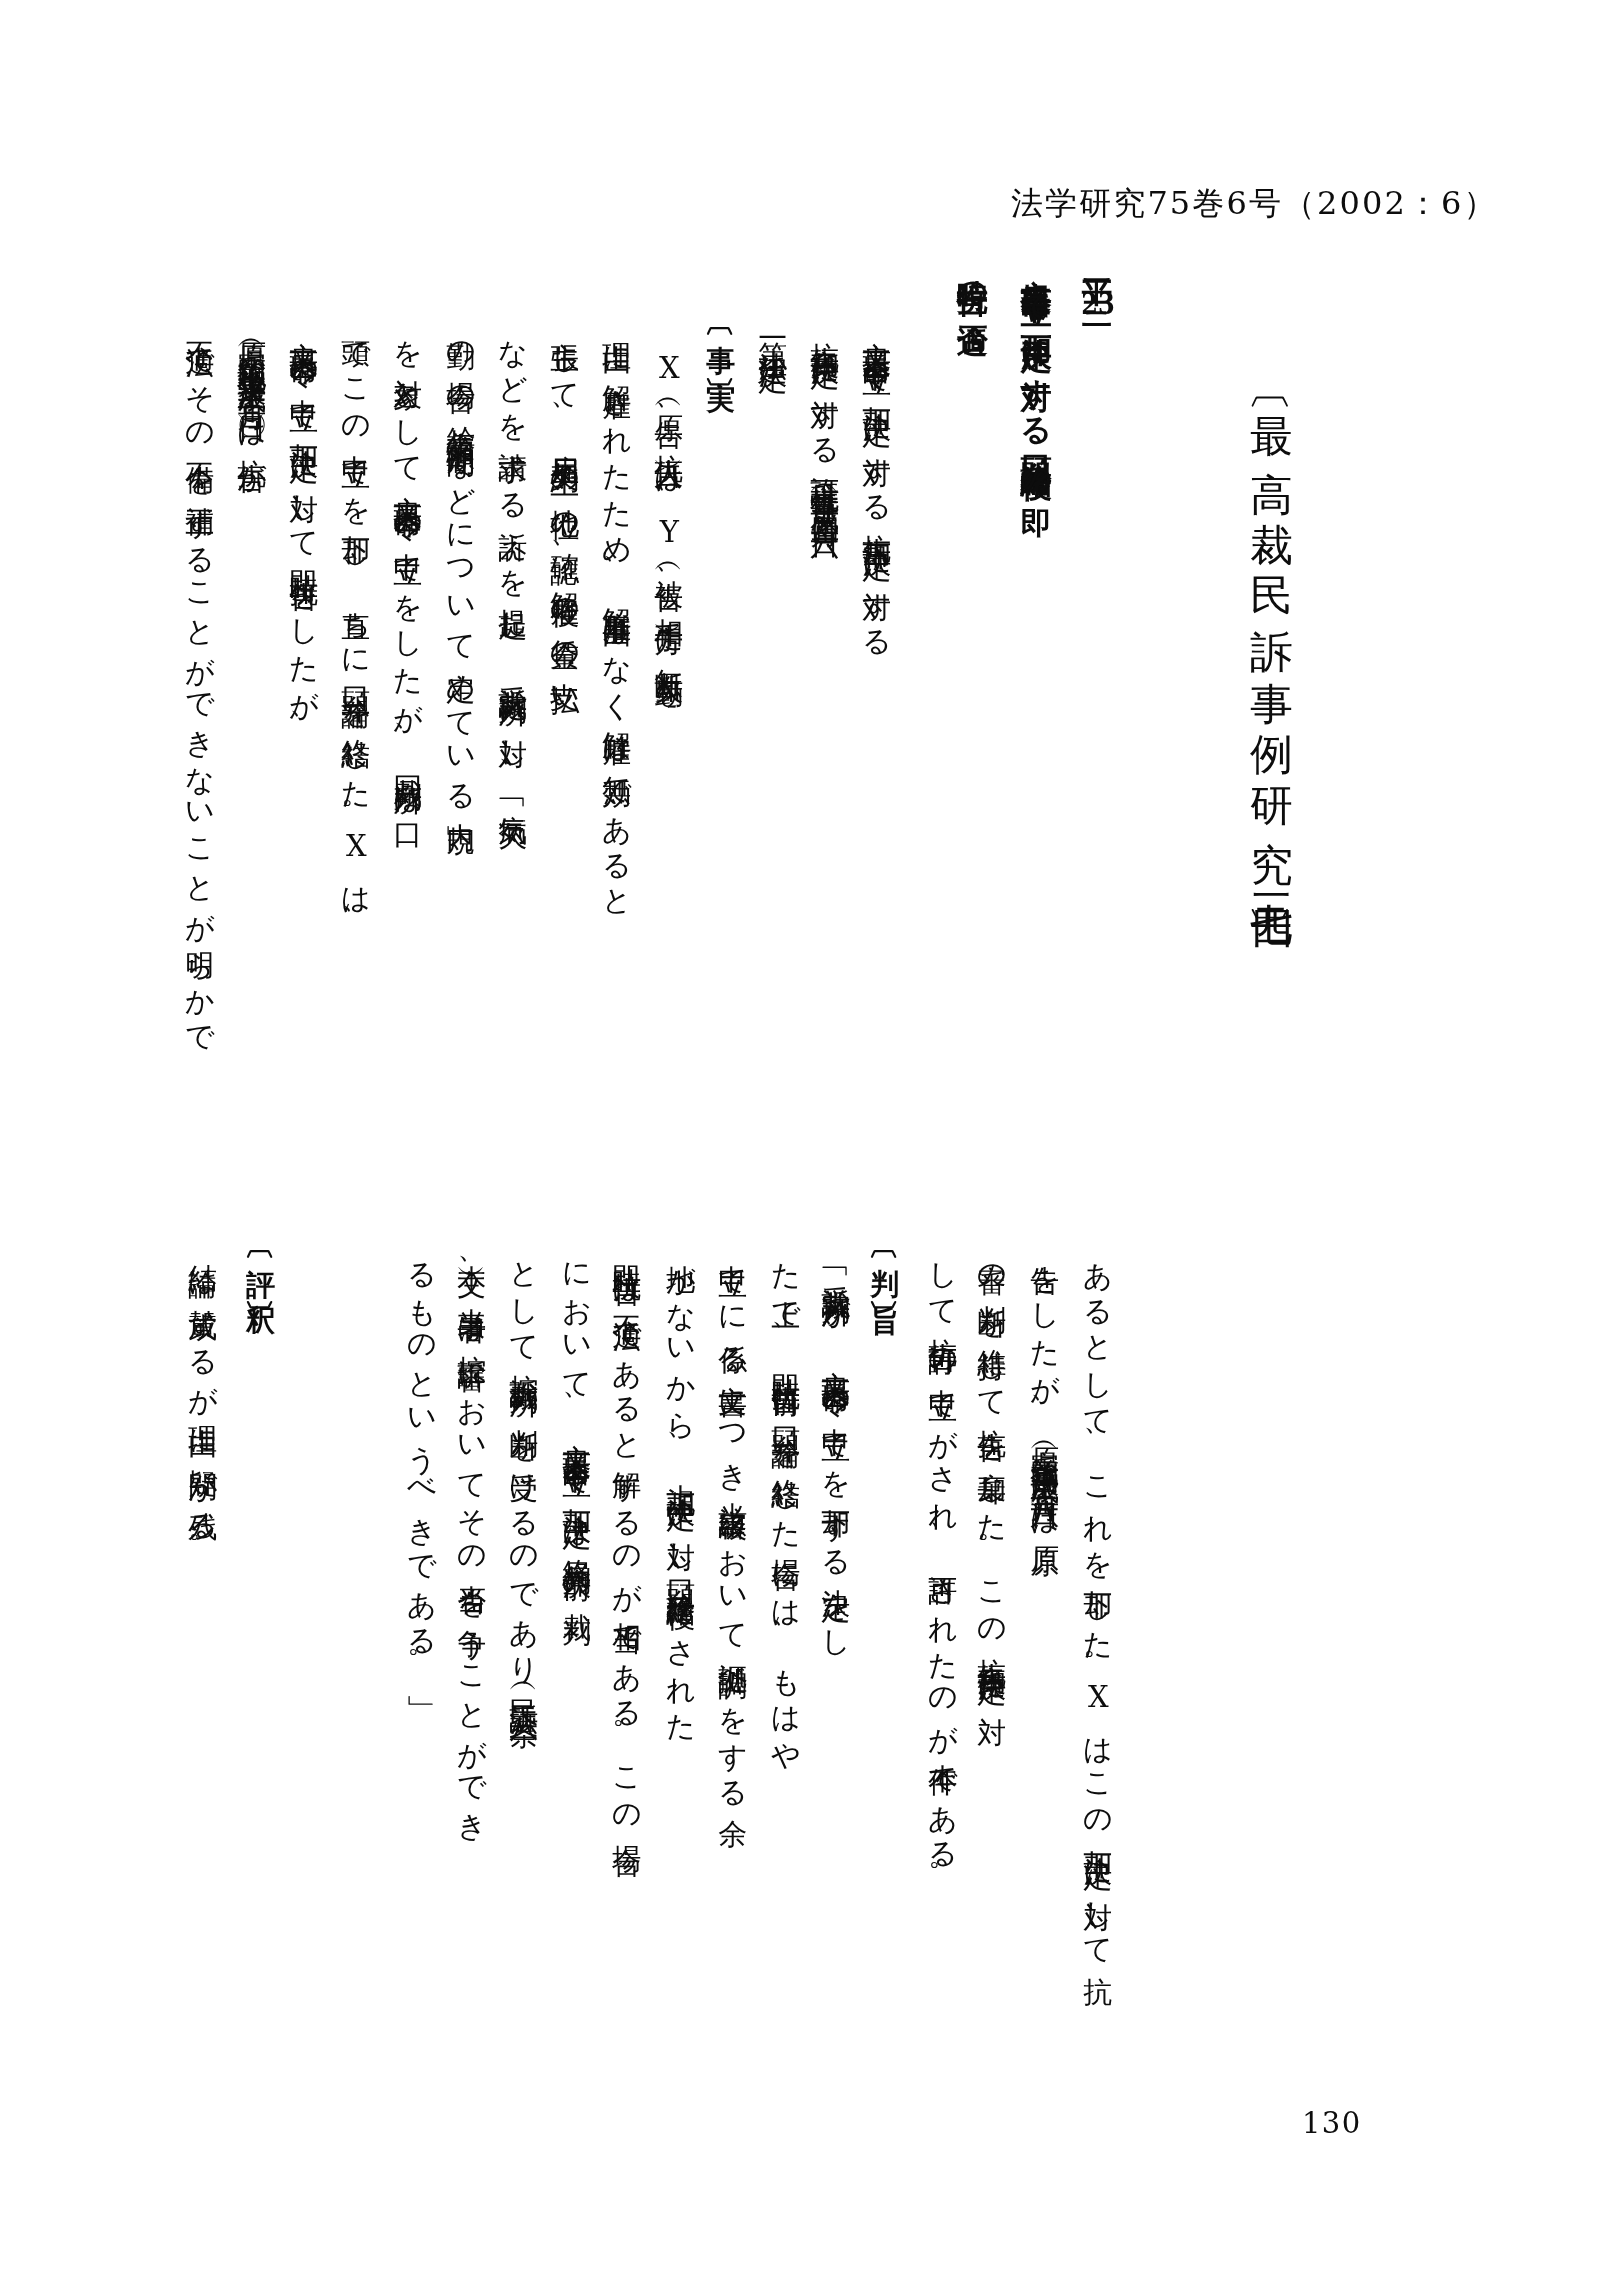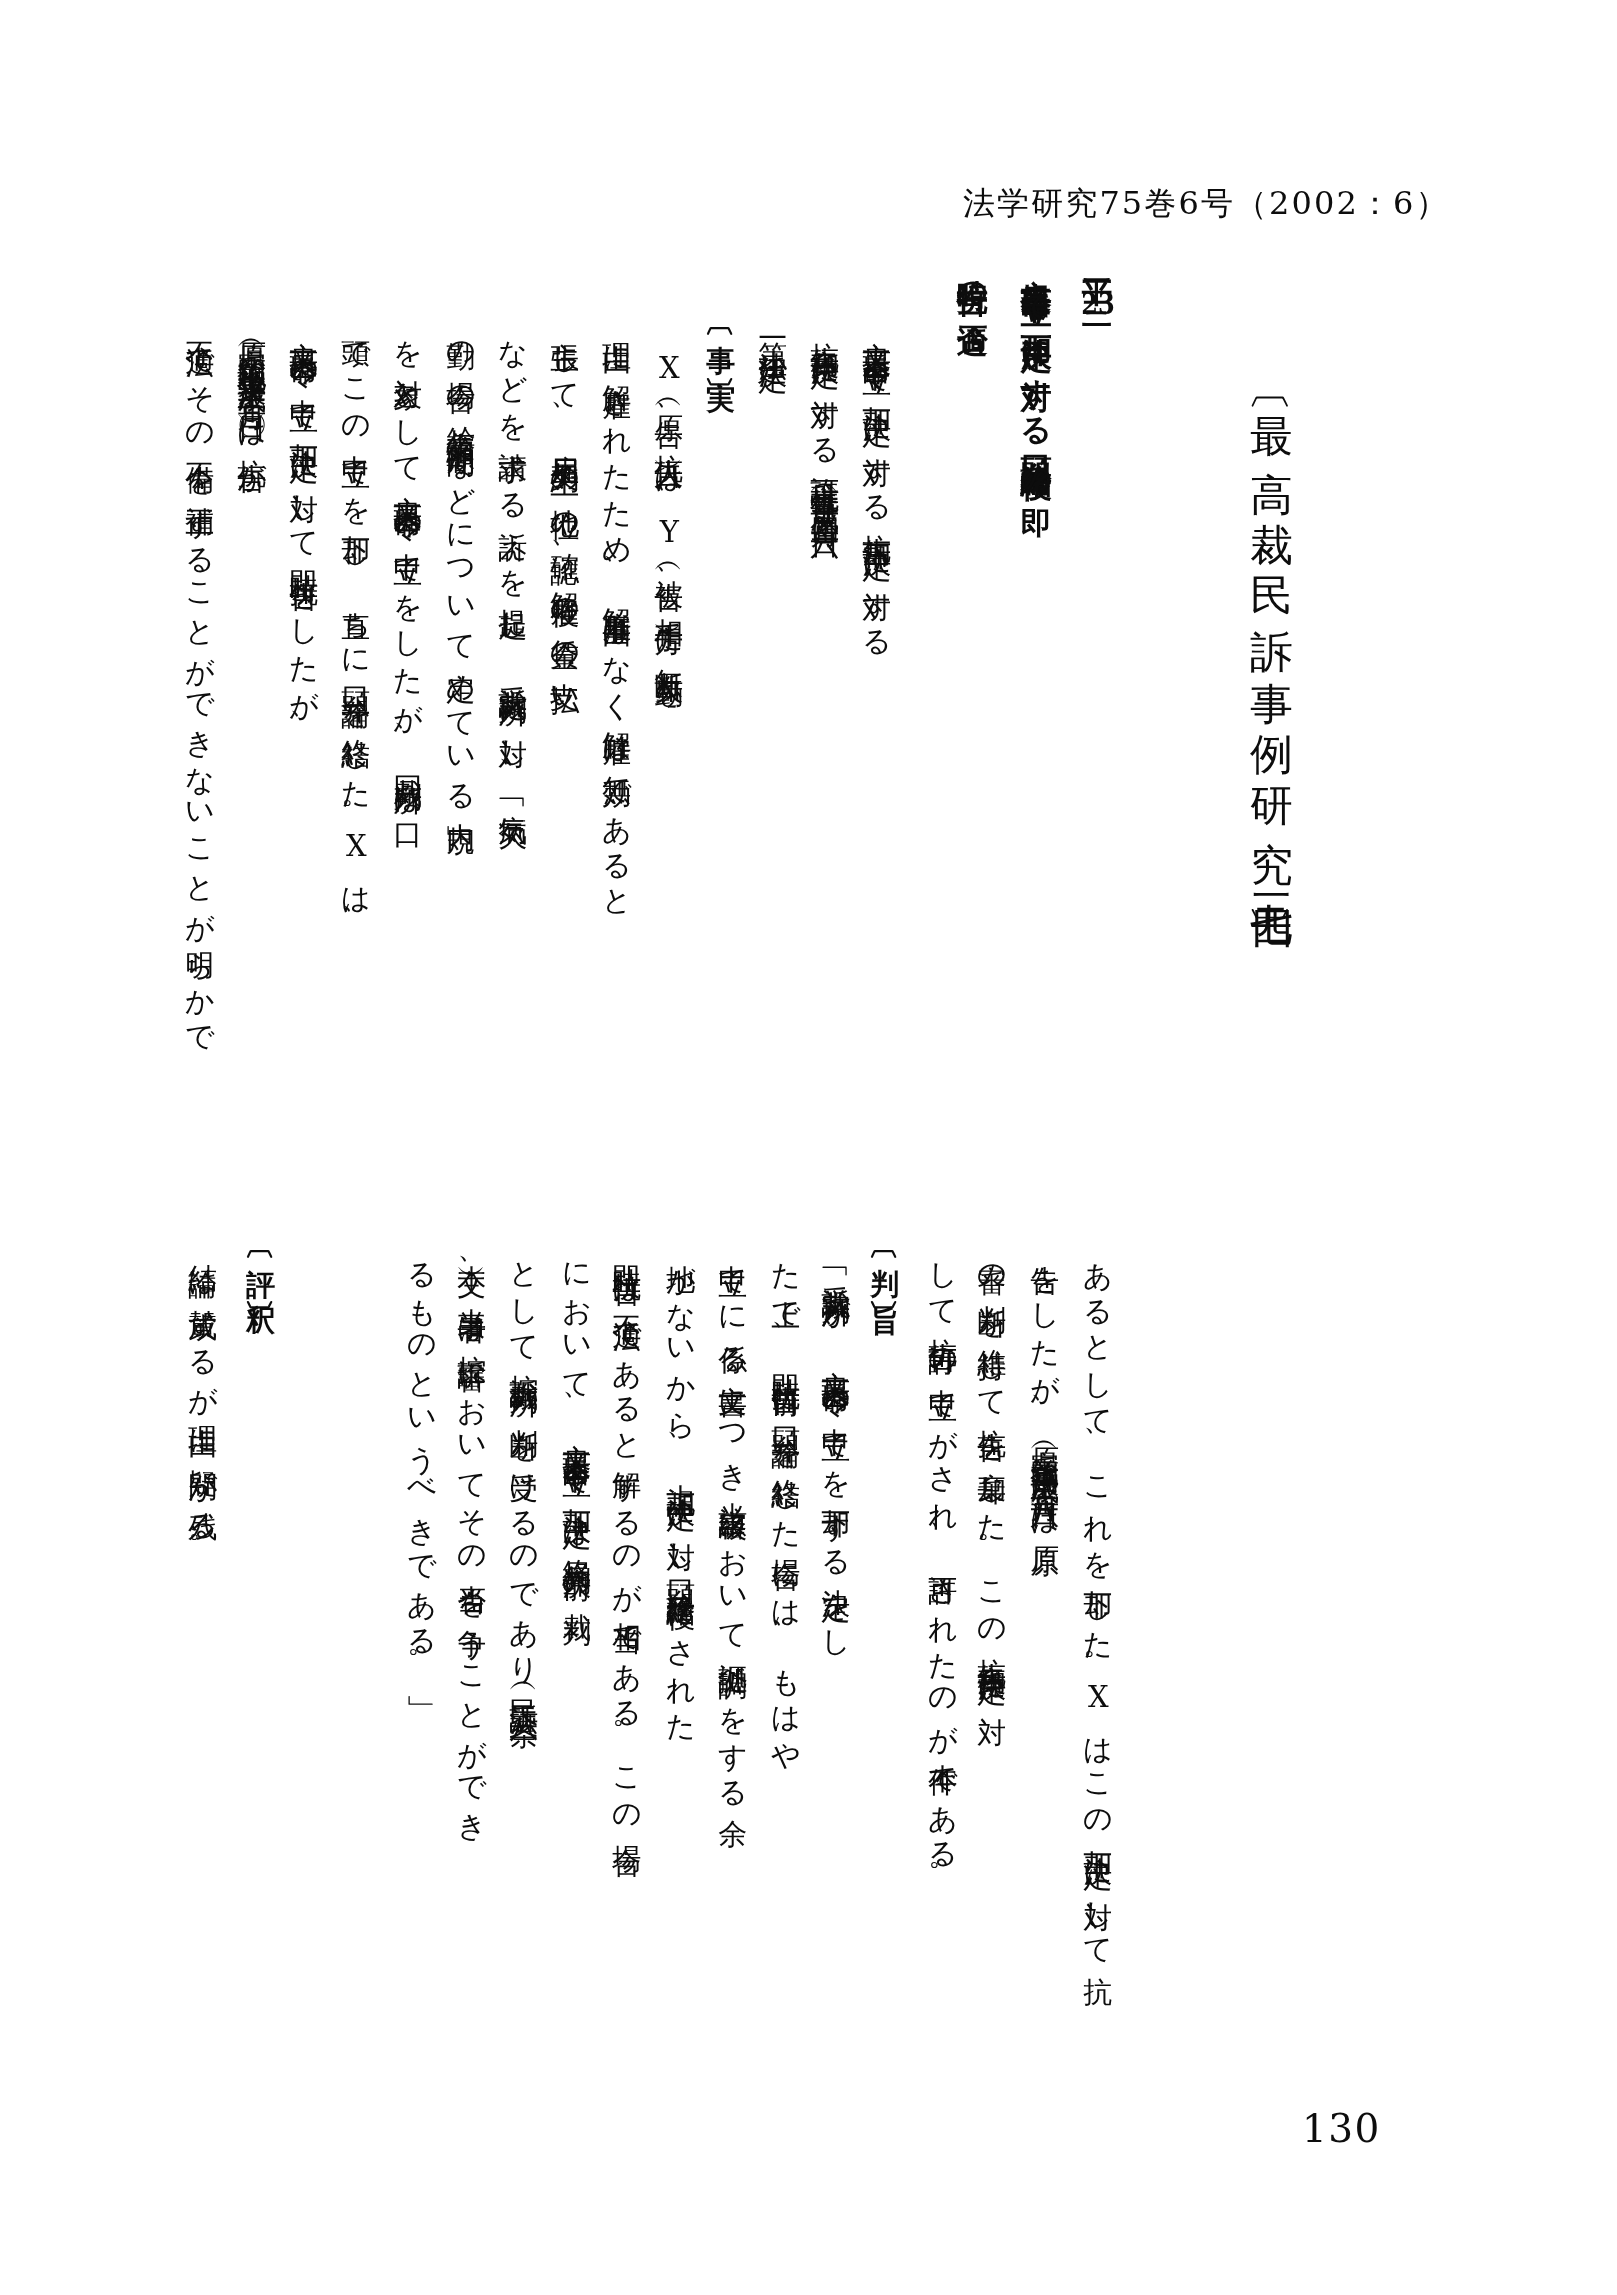--- a/index.html
+++ b/index.html
@@ -31,28 +31,28 @@
   .case-id { font-size: 30.5px; letter-spacing: 11px; font-weight: bold; }
   .case-title { font-size: 31px; letter-spacing: 2.1px; font-weight: bold; }
   .series {
     font-size: 43px;
     letter-spacing: 0;
     line-height: 1.2;
   }
   .series .main { letter-spacing: 53px; }
   .series .num  { letter-spacing: 8.3px; margin-block-start: 0; }
   .tcy { text-combine-upright: all; }
-  .pagenum { font-size: 39px; letter-spacing: 1.4px; }
+  .pagenum { font-size: 29px; letter-spacing: 1.4px; }
 </style>
 </head>
 <body>
 
 <div class="page">
 
-  <div class="h-text" style="left:963px; top:182px;">法学研究75巻6号（2002：6）</div>
+  <div class="h-text" style="left:1011px; top:182px;">法学研究75巻6号（2002：6）</div>
 
   <div class="vcol series" style="left:1246px; top:383px;">
     <span>〔</span><span class="main">最高裁民訴事例研究</span><span class="num">三七四</span><span>〕</span>
   </div>
 
   <div class="vcol case-id" style="left:1080px; top:255px;">
     <span>平一三</span><span class="tcy">23</span>
   </div>
 
   <div class="vcol case-title" style="left:1018px; top:255px;">文書提出命令申立て却下決定に対する口頭弁論終結後の即</div>

